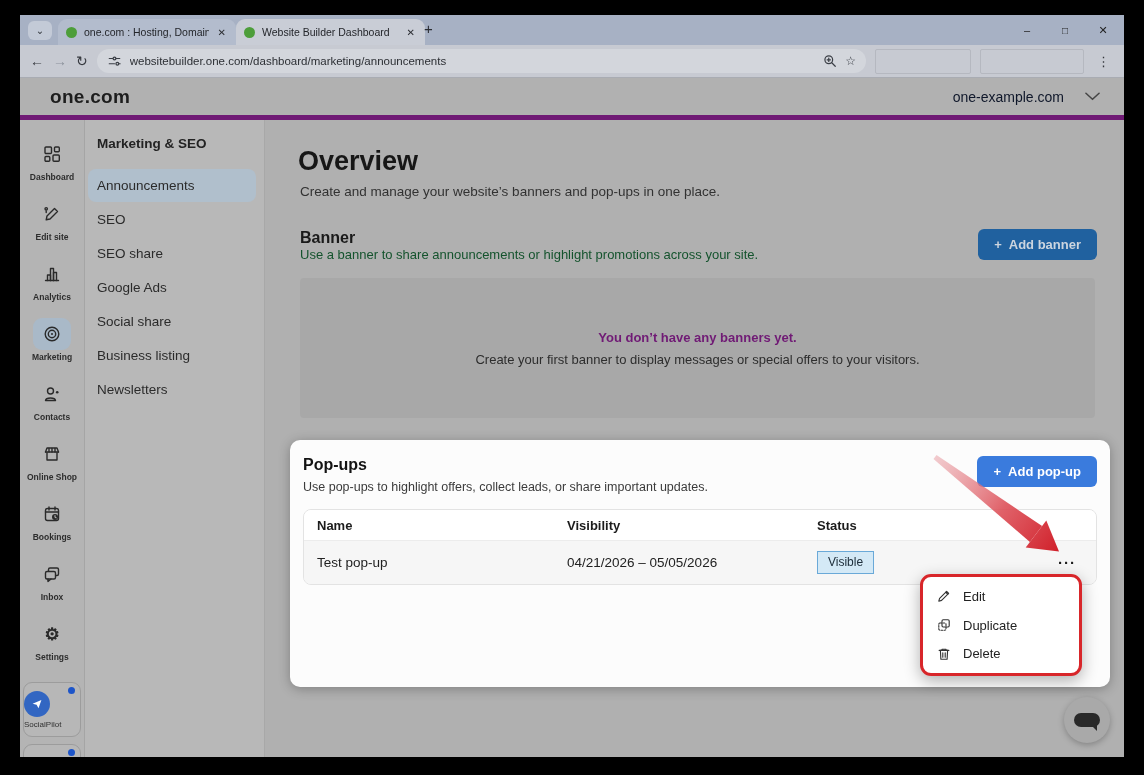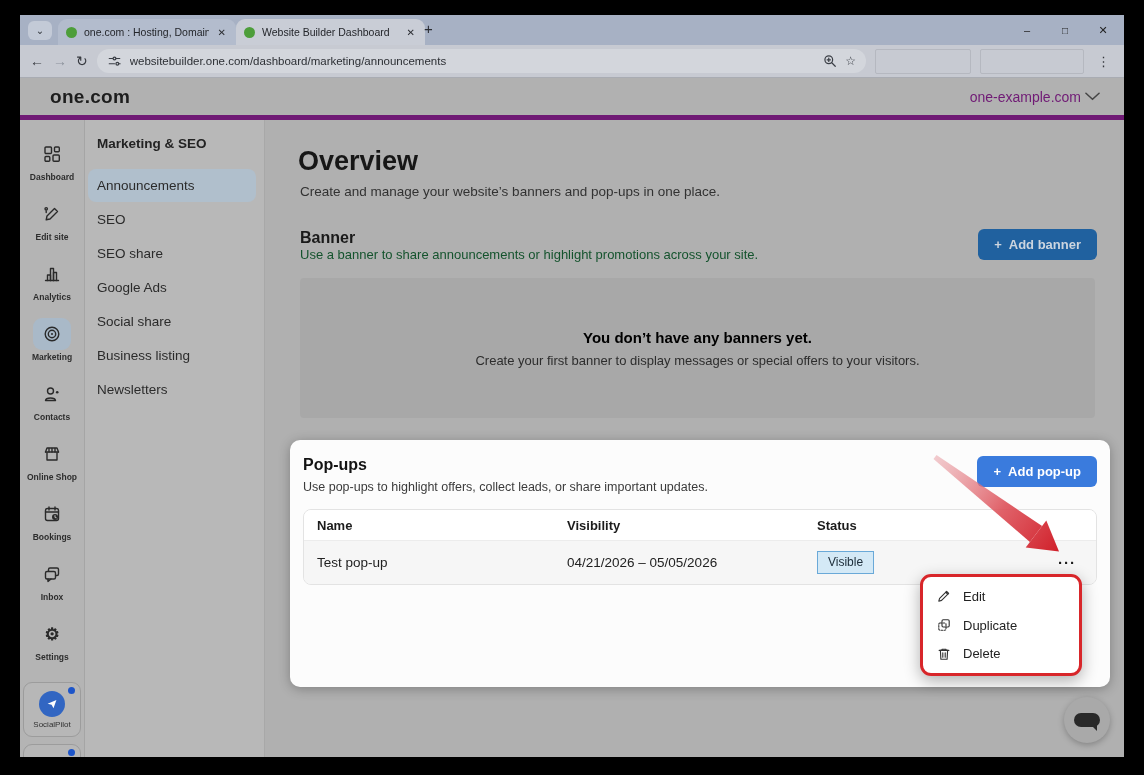--- a/index.html
+++ b/index.html
@@ -36,37 +36,37 @@
   .url-text { flex: 1; font-size: 11.5px; color: #2c2f34; white-space: nowrap; overflow: hidden; }
   .pill-ico { color: #3a3e45; font-size: 12px; flex: none; display: flex; }
   .ext-box { width: 96px; height: 25px; border: 1px solid #b5b8c0; border-radius: 2px; }
   .kebab { font-size: 13px; color: #34373d; padding: 0 4px; letter-spacing: 0; }
 
   
   .app-header { height: 42px; background: #b1b1b1; border-bottom: 5px solid #701a75;
                 display: flex; align-items: center; justify-content: space-between;
                 padding: 0 24px 0 30px; }
   .logo { font-size: 19px; font-weight: 800; color: #1d1d1d; letter-spacing: .3px; }
-  .domain-picker { display: flex; align-items: center; gap: 4px; font-size: 14px; color: #701a75; }
+  .domain-picker { display: flex; align-items: center; gap: 21px; font-size: 14px; color: #0f172a; }
 
   
   .app-body { display: flex; height: 637px; }
 
   .rail { width: 65px; background: #b4b4b4; border-right: 1px solid #a5a5a5;
           position: relative; padding-top: 10px; overflow: hidden; flex: none; }
   .rail-item { height: 60px; display: flex; flex-direction: column; align-items: center;
                justify-content: center; font-weight: bold; }
   .rail-ico { width: 38px; height: 32px; display: flex; align-items: center; justify-content: center; }
   .rail-item.active .rail-ico { background: #a9b9c8; border-radius: 9px; }
   .rail-label { font-size: 8.5px; color: #2d2d2d; margin-top: 2px; white-space: nowrap; }
   .rail svg { stroke: #2a2a2a; fill: none; stroke-width: 1.4; stroke-linecap: round; stroke-linejoin: round; }
   .gear-glyph { font-size: 17px; color: #2a2a2a; line-height: 1; }
   .sp-card { position: absolute; left: 3px; top: 562px; width: 58px; height: 55px;
              background: #b7b7b7; border: 1px solid #9c9c9c; border-radius: 9px;
-             display: flex; flex-direction: column; align-items: center; justify-content: center; }
+             display: flex; flex-direction: column; align-items: flex-start; justify-content: center; }
   .partner-card { position: absolute; left: 3px; top: 624px; width: 58px; height: 52px;
              background: #b7b7b7; border: 1px solid #9c9c9c; border-radius: 9px;
              display: flex; align-items: flex-start; justify-content: center; padding-top: 8px; }
   .sp-circle { width: 26px; height: 26px; border-radius: 50%; background: #3266c2;
                display: flex; align-items: center; justify-content: center; }
   .notif-dot { position: absolute; top: 4px; right: 5px; width: 7px; height: 7px;
                border-radius: 50%; background: #1d55c9; }
   .sp-label { font-size: 8px; color: #303030; margin-top: 3px; }
 
   .submenu { width: 180px; background: #b8b8b8; border-right: 1px solid #a8a8a8;
@@ -84,21 +84,21 @@
   .sec-title { font-size: 16px; font-weight: 700; color: #1a1a1a; }
   .sec-desc { font-size: 13px; color: #14532d; }
   .btn { border: none; border-radius: 6px; font-size: 13px; font-weight: 600;
          padding: 8px 16px; display: flex; align-items: center; gap: 7px;
          font-family: "Liberation Sans", sans-serif; }
   .btn-dim { background: #20619f; color: #ccd5df; }
   .btn-bright { background: #3a7bdd; color: #ffffff; }
   .empty-panel { margin: 16px 29px 0 35px; height: 140px; background: #a8a8a8;
                  border-radius: 4px; display: flex; flex-direction: column;
                  align-items: center; justify-content: center; text-align: center; }
-  .empty-title { font-size: 15px; font-weight: 700; color: #000000; }
+  .empty-title { font-size: 13px; font-weight: 700; color: #701a75; }
   .empty-desc { margin-top: 7px; font-size: 13px; color: #2d2d2d; }
 
   .popups-card { position: relative; margin: 22px 14px 0 25px; height: 247px;
                  background: #fcfcfc; border-radius: 10px; padding: 16px 13px 0 13px;
                  box-shadow: 0 2px 12px rgba(0,0,0,.28); }
   .popups-head { display: flex; justify-content: space-between; align-items: flex-start; }
   .popups-title { font-size: 16px; font-weight: 700; color: #131313; }
   .popups-desc { margin-top: 6px; font-size: 12.5px; color: #3b3b3b; }
 
   .ptable { margin-top: 15px; border: 1px solid #e3e3e3; border-radius: 8px; overflow: hidden; }

